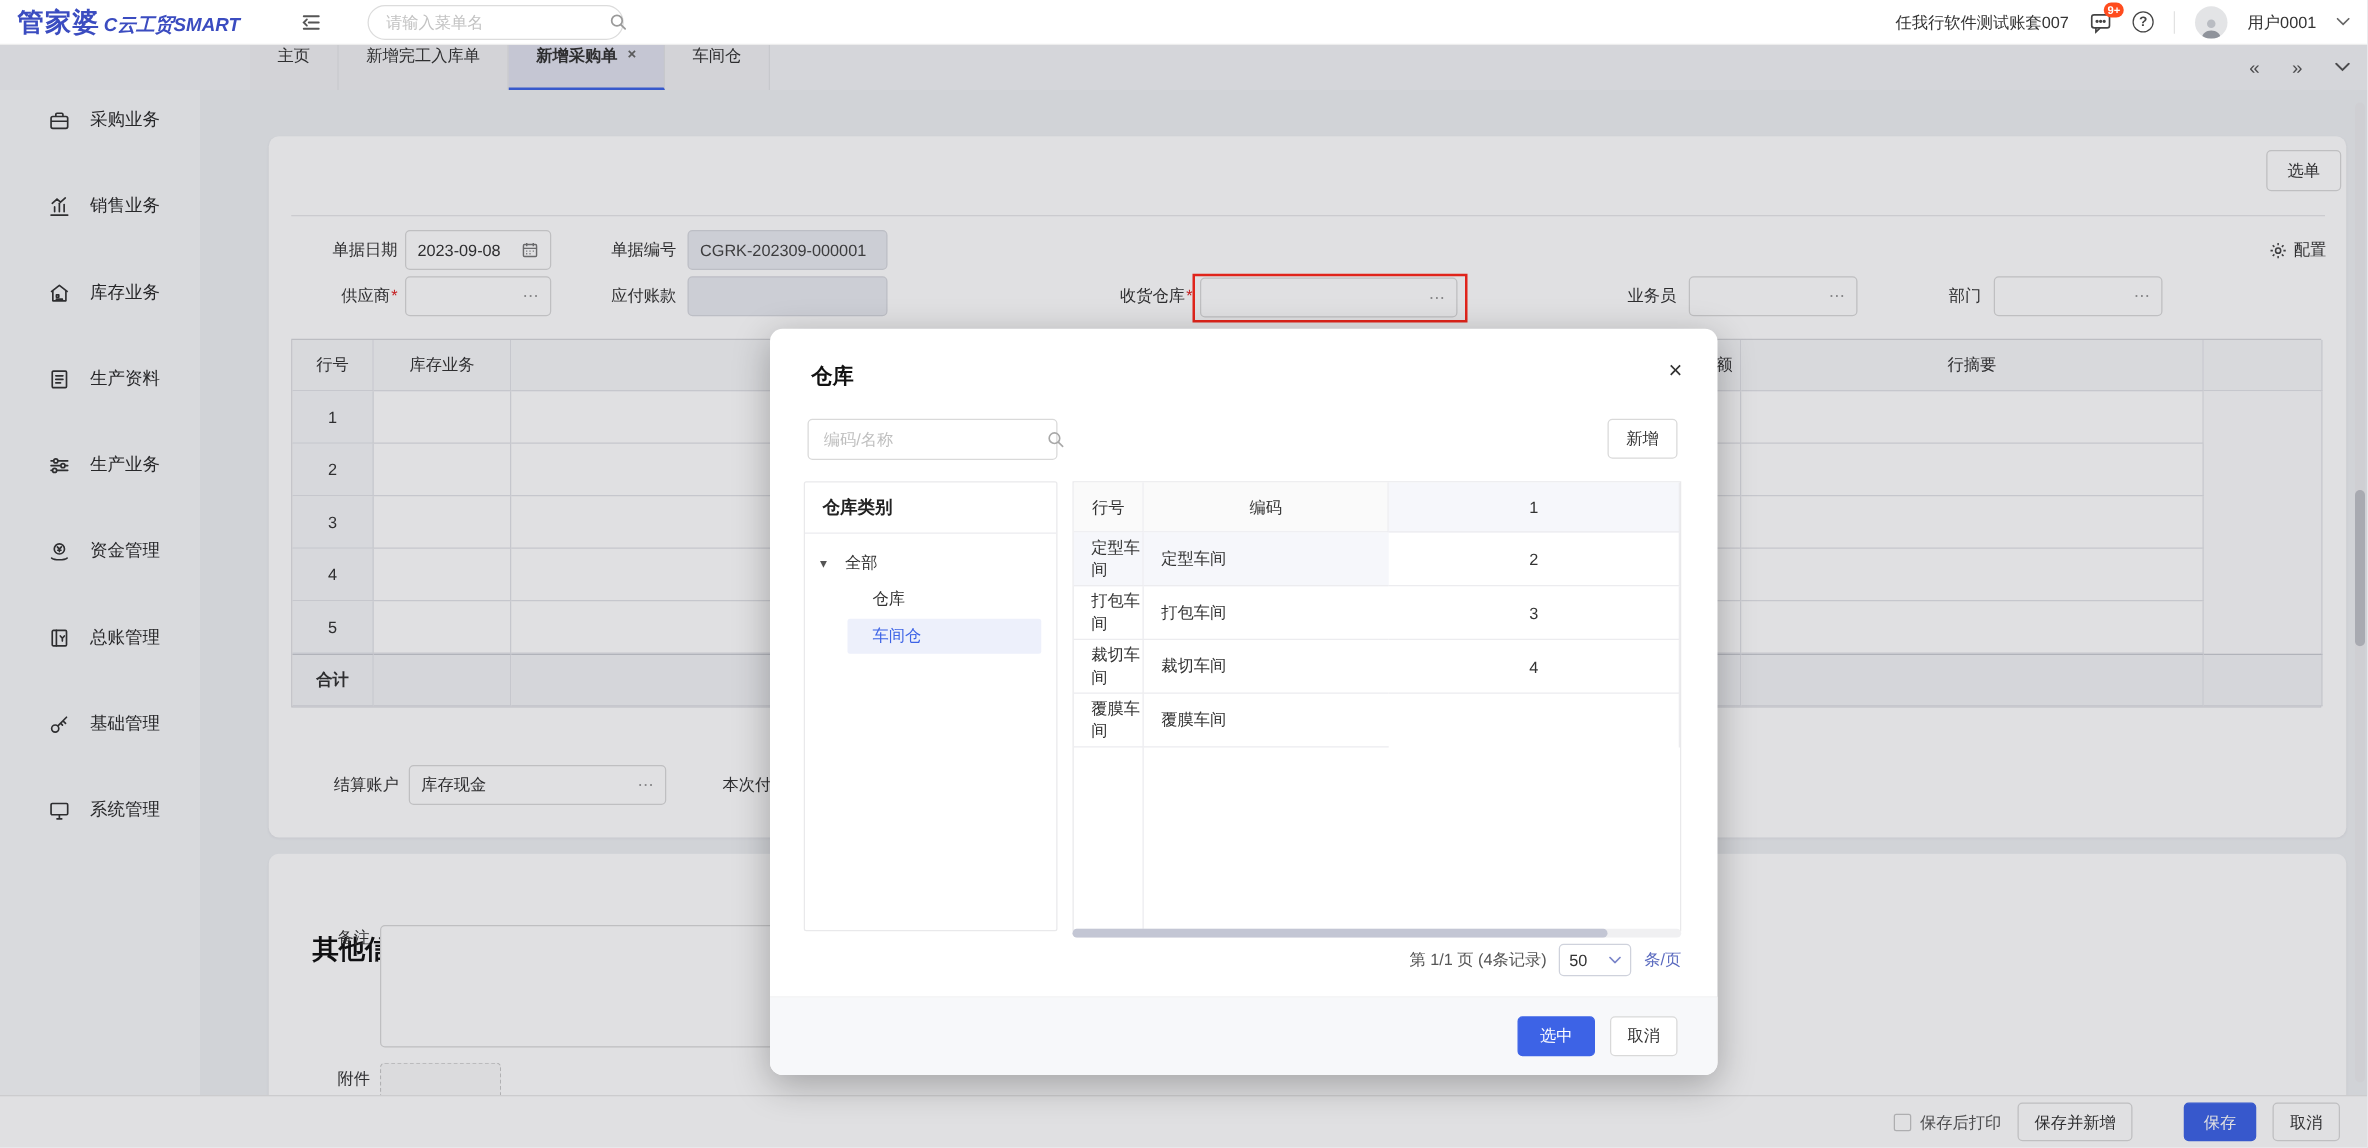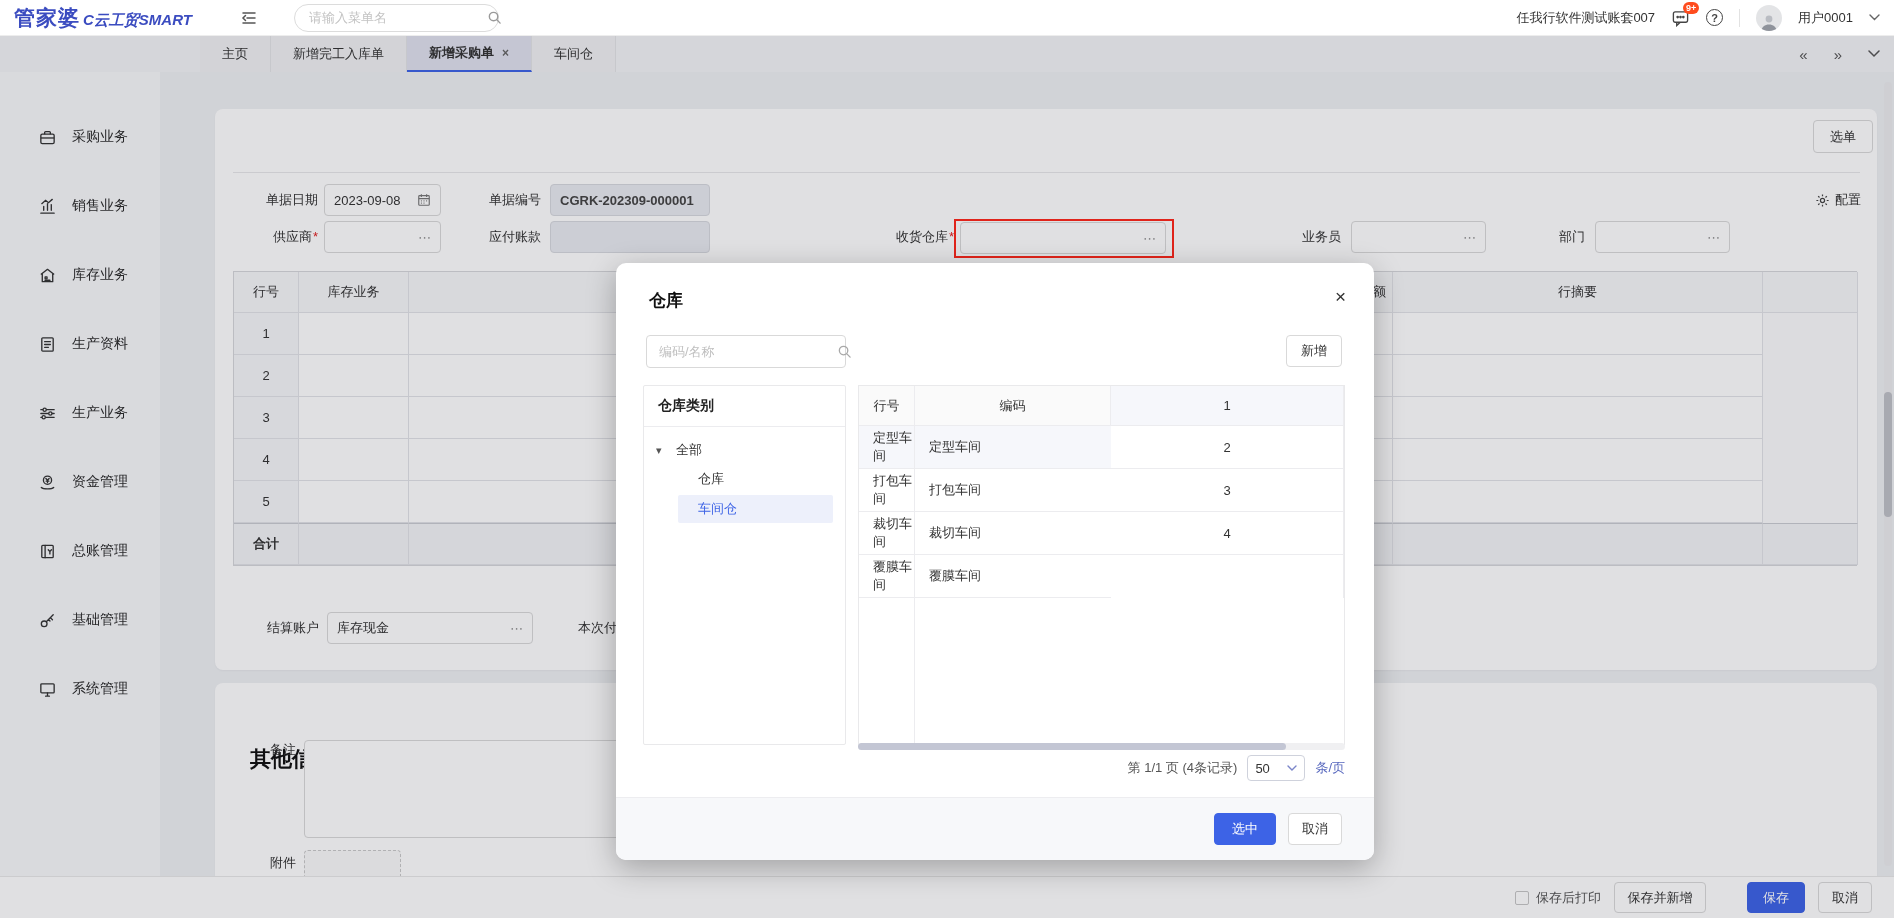--- a/index.html
+++ b/index.html
@@ -16,27 +16,27 @@
   .searchpill input{border:none;outline:none;flex:1;font-size:13px;color:#333;background:transparent;font-family:inherit;}
   .searchpill input::placeholder{color:#c3c3c3;}
   .tb-right{margin-left:auto;display:flex;align-items:center;gap:16px;font-size:13px;color:#333;}
   .msg-wrap{position:relative;display:flex;}
   .badge{position:absolute;top:-7px;left:12px;background:#ff4c1e;color:#fff;font-size:9px;line-height:12px;padding:0 3px;border-radius:7px;font-weight:700;}
   .help-circle{width:17px;height:17px;border:1.5px solid #444;border-radius:50%;display:flex;align-items:center;justify-content:center;font-size:11px;color:#444;font-weight:700;box-sizing:border-box;}
   .vdiv{width:1px;height:18px;background:#e2e2e2;}
   .avatar{width:26px;height:26px;border-radius:50%;background:#e3e4e6;display:flex;align-items:flex-end;justify-content:center;overflow:hidden;}
   
   .tabbar{position:absolute;left:0;top:36px;right:0;height:36px;background:#f3f4f6;display:flex;align-items:stretch;padding-left:200px;box-sizing:border-box;z-index:5;}
-  .tab{display:flex;align-items:center;padding:0 22px;font-size:13px;color:#333;background:#f0f1f3;border-right:1px solid #e3e4e6;cursor:pointer;}
+  .tab{display:flex;align-items:flex-start;padding:0 22px;font-size:13px;color:#333;background:#f0f1f3;border-right:1px solid #e3e4e6;cursor:pointer;}
   .tab.active{background:#e0e2ee;font-weight:700;border-bottom:2px solid #3d63e6;}
   .tab .x{margin-left:8px;color:#666;font-size:12px;}
   .tab-nav{position:absolute;right:14px;top:0;height:36px;display:flex;align-items:center;gap:26px;color:#555;font-size:15px;}
   
   .sidebar{position:absolute;left:0;top:72px;width:160px;bottom:42px;background:#f7f8fa;z-index:1;}
-  .side-item{position:absolute;left:38px;height:24px;display:flex;align-items:center;gap:15px;font-size:14px;color:#2b2b2b;cursor:pointer;white-space:nowrap;margin-top:41px;}
+  .side-item{position:absolute;left:38px;height:24px;display:flex;align-items:center;gap:15px;font-size:14px;color:#2b2b2b;cursor:pointer;white-space:nowrap;}
   .side-item svg{flex:0 0 auto;}
   
   .content{position:absolute;left:160px;top:72px;right:0;bottom:42px;z-index:1;}
   .card{position:absolute;background:#fff;border-radius:8px;box-shadow:0 1px 2px rgba(0,0,0,.04);}
   .lbl{position:absolute;font-size:13px;color:#333;text-align:right;line-height:32px;white-space:nowrap;}
   .req{color:#e02020;margin-left:1px;}
   .inp{position:absolute;height:32px;border:1px solid #d9d9d9;border-radius:4px;background:#fff;display:flex;align-items:center;padding:0 9px;box-sizing:border-box;font-size:13px;color:#333;}
   .inp.disabled{background:#e9ebf0;border-color:#d6d8de;color:#444;}
   .dots{margin-left:auto;color:#999;font-size:13px;}
   .btn{display:flex;align-items:center;justify-content:center;font-size:13px;border-radius:4px;box-sizing:border-box;cursor:pointer;white-space:nowrap;}
@@ -264,21 +264,21 @@
         <span>2023-09-08</span>
         <span class="dots">
           <svg width="14" height="14" viewBox="0 0 16 16" fill="none" stroke="#777" stroke-width="1.3">
               <rect x="2" y="3" width="12" height="11" rx="1"></rect>
               <path d="M2 6.5h12M5 1.5v3M11 1.5v3"></path>
               <path d="M4.5 9h1M7.5 9h1M10.5 9h1M4.5 11.5h1M7.5 11.5h1"></path>
             </svg>
         </span>
       </div>
       <div class="lbl" style="left:243px;top:75px;width:83px;">单据编号</div>
-      <div class="inp disabled" style="left:335px;top:75px;width:160px;font-weight:bold;">
+      <div class="inp disabled" style="left:335px;top:75px;width:160px;">
         <span>CGRK-202309-000001</span>
       </div>
       <div class="cfg" style="left:1600px;top:82px;">
         <svg width="15" height="15" viewBox="0 0 16 16" fill="none" stroke="#444" stroke-width="1.3">
             <circle cx="8" cy="8" r="2.2"></circle>
             <path d="M8 1.5v2M8 12.5v2M1.5 8h2M12.5 8h2M3.4 3.4l1.4 1.4M11.2 11.2l1.4 1.4M12.6 3.4l-1.4 1.4M4.8 11.2l-1.4 1.4"></path>
           </svg>
         <span>配置</span>
       </div>
 

